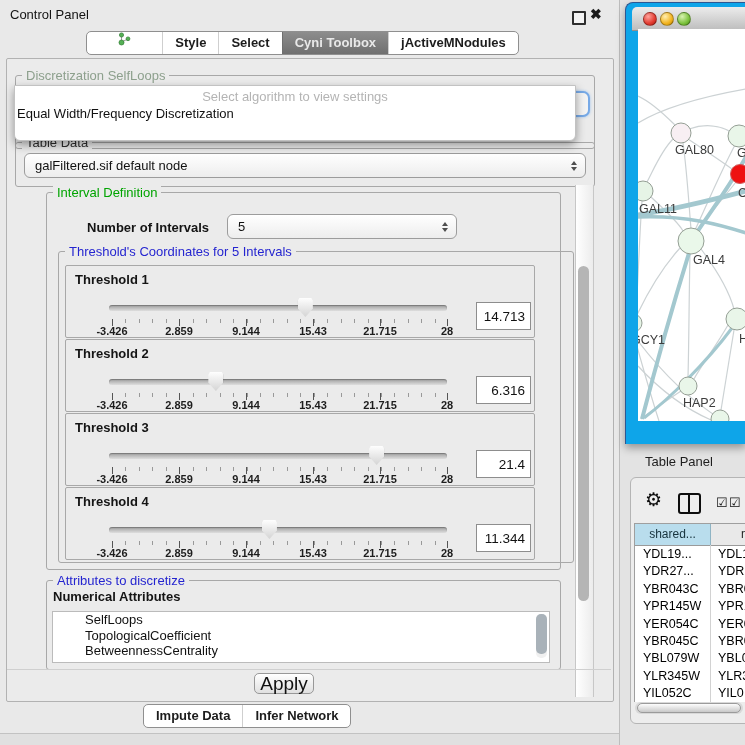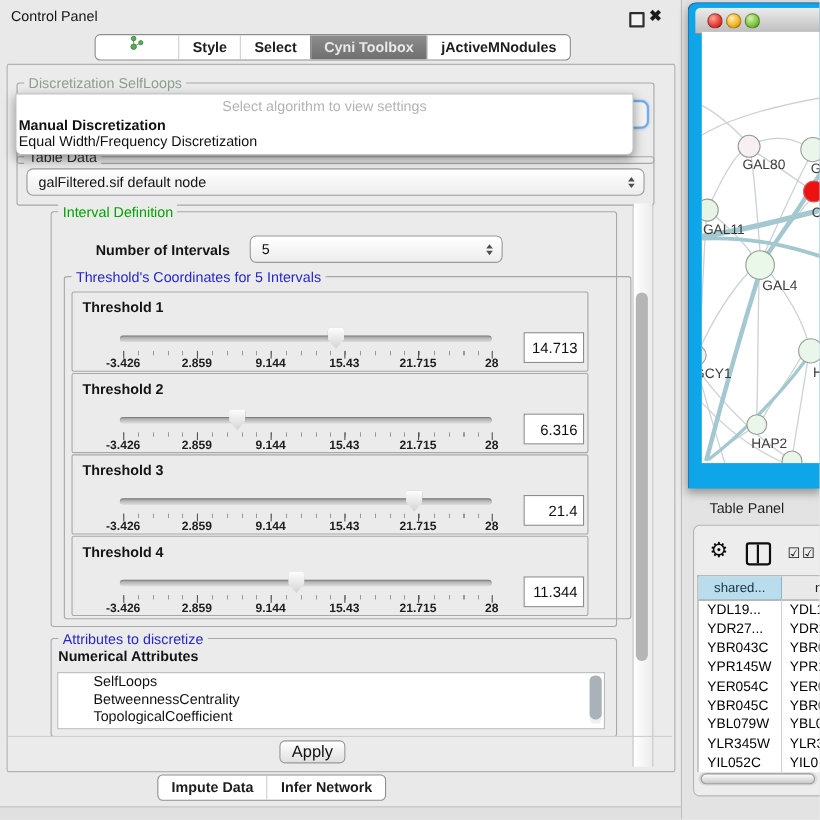--- a/index.html
+++ b/index.html
@@ -64,21 +64,21 @@
   #attr-list .li{padding-left:32px;font-size:13px;height:15.5px;line-height:15.5px;color:#111;}
   .vsb-sm{position:absolute;right:2px;top:2px;width:11px;height:44px;background:#f0f0f0;border-radius:5px;}
   .vsb-sm .th{position:absolute;left:0;top:0;width:11px;height:40px;background:#a9b2b9;border-radius:5px;}
 
   
   #main-sb{position:absolute;left:568px;top:126px;width:17px;height:512px;background:linear-gradient(90deg,#ffffff,#ececec);
            border-left:1px solid #c7c7c7;border-right:1px solid #c7c7c7;}
   #main-sb .th{position:absolute;left:2px;top:81px;width:11px;height:335px;background:#b5b5b5;border-radius:6px;}
 
   .btn{background:linear-gradient(#ffffff,#e0e0e0);border:1px solid #989898;border-radius:5px;
-       font-size:15px;text-align:center;line-height:19px;color:#111;}
+       font-size:19px;text-align:center;line-height:19px;color:#111;}
 
   #bottom-strip{left:0;top:733px;width:619px;height:12px;background:#e0e0e0;border-top:1px solid #c2c2c2;}
 
   
   #net-frame{left:625px;top:2px;width:120px;height:441px;background:#0ea5e9;border-radius:8px 0 0 0;
              box-shadow:0 4px 9px rgba(0,0,0,.35);border-top:1px solid #2d5792;border-left:1px solid #2d5792;}
   #net-titlebar{position:absolute;left:6px;top:4px;width:114px;height:23px;border-radius:5px 0 0 0;
                 background:linear-gradient(#ececec,#bdbdbd);border-bottom:1px solid #8f8f8f;}
   .light{position:absolute;top:5px;width:12px;height:12px;border-radius:50%;border:1px solid rgba(0,0,0,.3);}
   .light.red{left:11px;background:radial-gradient(circle at 35% 30%,#ffa39c,#e23b30 60%,#a81a10);}
@@ -256,22 +256,22 @@
           <input class="val-box" value="11.344" style="">
         </div>
       </div>
     </div>
 
     <div class="group" style="left:39px;top:521px;width:513px;height:88px;">
       <span class="gtitle gt-blue">Attributes to discretize</span>
       <div style="position:absolute;left:6px;top:8px;font-size:13px;font-weight:bold;color:#141414;">Numerical Attributes</div>
       <div id="attr-list">
         <div class="li">SelfLoops</div>
+        <div class="li">TopologicalCoefficient</div>
         <div class="li">BetweennessCentrality</div>
-        <div class="li">TopologicalCoefficient</div>
         <div class="vsb-sm">
             <div class="th"></div>
           </div>
       </div>
     </div>
 
     <div id="main-sb">
         <div class="th"></div>
       </div>
 
@@ -287,21 +287,20 @@
     <div class="tab">
         <span>Infer Network</span>
       </div>
   </div>
 
   <div id="bottom-strip" class="abs"></div>
 </div>
 
 <div id="popup" class="abs">
   <div class="prompt">Select algorithm to view settings</div>
-  <div class="opt b">Manual Discretization</div>
   <div class="opt">Equal Width/Frequency Discretization</div>
 </div>
 <div id="alg-combo" class="abs"></div>
 
 <div id="net-frame" class="abs">
   <div id="net-titlebar">
     <div class="light red"></div>
     <div class="light yellow"></div>
     <div class="light green"></div>
   </div>

